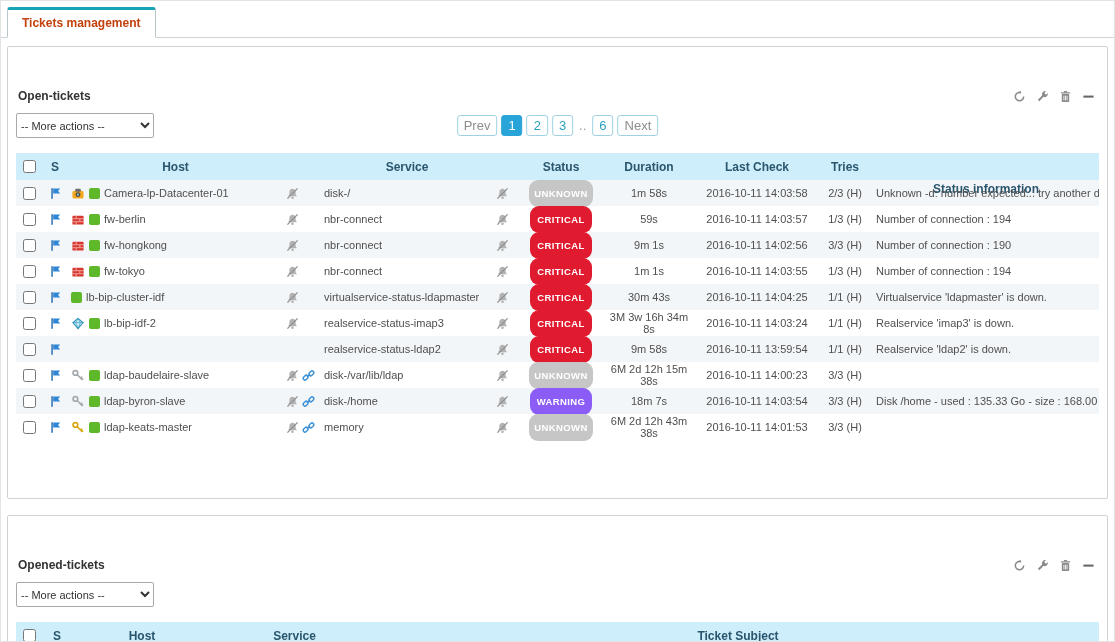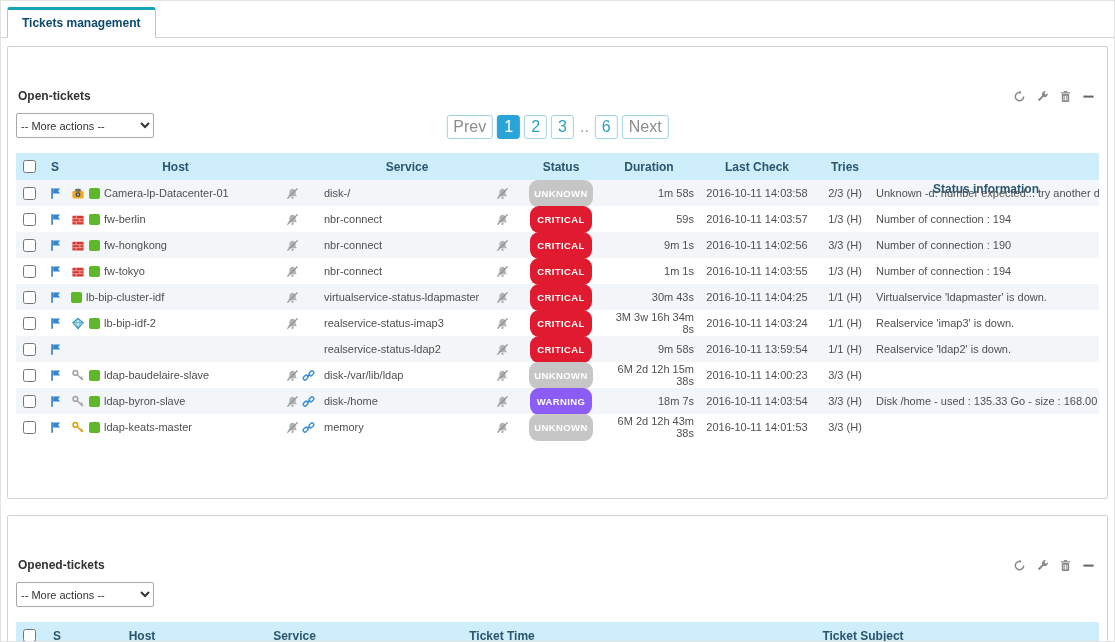--- a/index.html
+++ b/index.html
@@ -2,35 +2,35 @@
 <html><head>
 <meta charset="utf-8">
 <style>
   * { box-sizing: border-box; }
   body { margin: 0; background: #fff; font-family: "Liberation Sans", sans-serif; }
   .page { width: 1115px; height: 642px; overflow: hidden; background: #fff; border: 1px solid #e3e3e3; }
 
   
   .tabbar { padding: 6px 6px 0 6px; border-bottom: 1px solid #ccd4d8; display: flex; }
   .tab { background: #fff; border: 1px solid #bcc5ca; border-top: 3px solid #16a3b5; border-bottom: 1px solid #fff;
-         margin-bottom: -1px; padding: 6px 14px 7px; color: #0c4a6e; font-weight: bold; font-size: 12px;
+         margin-bottom: -1px; padding: 6px 14px 7px; color: #c2410c; font-weight: bold; font-size: 12px;
          border-radius: 3px 3px 0 0; cursor: pointer; }
 
   
   .panel { margin: 8px 6px 0 6px; border: 1px solid #d2d2d2; border-radius: 2px; background: #fff; padding: 8px 8px 0 8px; }
   .panel-head { display: flex; justify-content: space-between; align-items: center; padding: 2px 2px 8px 2px; margin-top: 32px; }
   .panel-title { font-size: 12px; font-weight: bold; color: #333; }
   .panel-tools { display: flex; gap: 10px; align-items: center; padding-right: 2px; }
   .tool { display: inline-flex; cursor: pointer; }
 
   .toolbar { position: relative; height: 30px; margin: 2px 0 10px 0; }
   .more-actions { width: 138px; height: 25px; font-size: 11px; color: #333; border: 1px solid #a9a9a9;
                   border-radius: 2px; background: #fff; font-family: "Liberation Sans", sans-serif; }
   .pagination { position: absolute; left: 50%; top: 2px; transform: translateX(-50%); display: flex; gap: 4px;
-                align-items: center; font-size: 16px; }
+                align-items: center; font-size: 13px; }
   .pg { min-width: 16px; padding: 2px 6px; border: 1px solid #9ed2e2; border-radius: 3px; color: #2aa0bf;
         text-align: center; background: #fff; cursor: pointer; }
   .pg.nav { color: #8d8d8d; }
   .pg.active { background: #28a4d8; border-color: #28a4d8; color: #fff; }
   .pg-gap { color: #999; padding: 0 2px; }
 
   
   .thead { display: flex; align-items: center; height: 27px; background: #cfeefb; font-size: 12px; font-weight: bold; color: #2a566e; }
   .thead .c { text-align: center; }
   .trow { display: flex; align-items: center; height: 26px; font-size: 11px; color: #4f4f4f; }
@@ -39,21 +39,21 @@
   .rows-opened { min-height: 34px; }
 
   .c { padding: 0 3px; }
   .c-check { width: 26px; display: flex; justify-content: center; flex: none; }
   .c-s { width: 26px; flex: none; display: flex; justify-content: center; align-items: center; }
   .c-host { width: 215px; flex: none; display: flex; align-items: center; gap: 4px; overflow: hidden; white-space: nowrap; }
   .c-hbell { width: 38px; flex: none; display: flex; gap: 3px; align-items: center; }
   .c-service { width: 172px; flex: none; overflow: hidden; white-space: nowrap; }
   .c-sbell { width: 28px; flex: none; display: flex; align-items: center; }
   .c-status { width: 80px; flex: none; display: flex; justify-content: center; }
-  .c-duration { width: 96px; flex: none; text-align: right; }
+  .c-duration { width: 96px; flex: none; text-align: center; }
   .c-lastcheck { width: 120px; flex: none; text-align: center; }
   .c-tries { width: 56px; flex: none; text-align: center; }
   .c-info { flex: 1; overflow: hidden; white-space: nowrap; text-align: left; min-width: 0; }
 
   .c2-check { width: 26px; display: flex; justify-content: center; flex: none; }
   .c2-s { width: 30px; flex: none; text-align: center; }
   .c2-host { width: 140px; flex: none; text-align: center; }
   .c2-service { width: 165px; flex: none; text-align: center; }
   .c2-ticketid { width: 205px; flex: none; text-align: center; }
   .c2-tickettime { width: 250px; flex: none; text-align: center; }
@@ -671,19 +671,18 @@
         <option>-- More actions --</option>
       </select>
     </div>
     <div class="thead">
       <span class="c c2-check">
           <input type="checkbox" style="">
         </span>
       <span class="c c2-s">S</span>
       <span class="c c2-host">Host</span>
       <span class="c c2-service">Service</span>
-      <span class="c c2-tickettime">Ticket Time</span>
       <span class="c c2-subject">Ticket Subject</span>
     </div>
     <div class="rows rows-opened" id="opened-rows"></div>
   </div>
 
 </div>
 
 </body></html>

